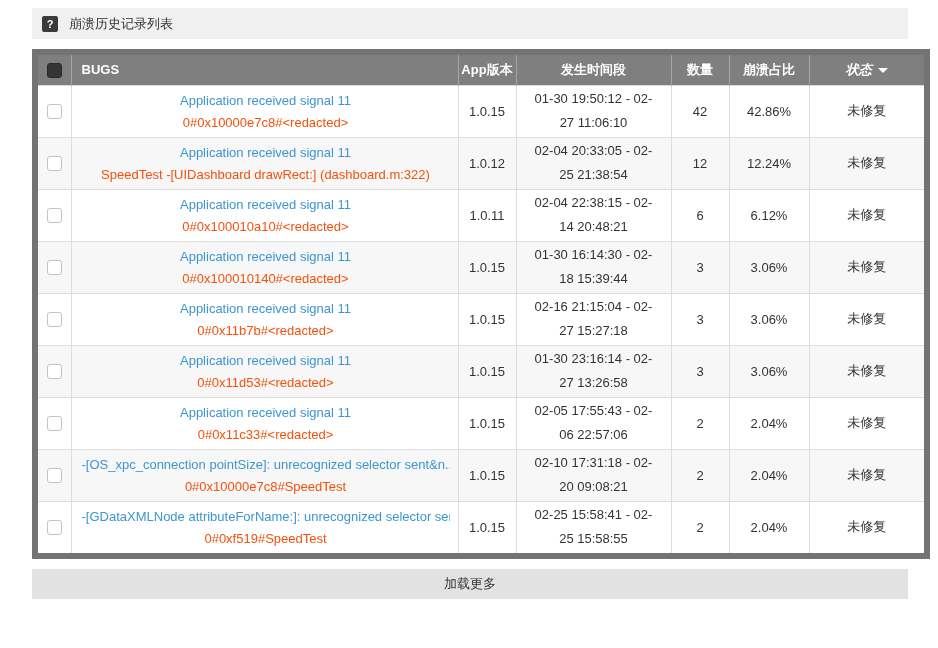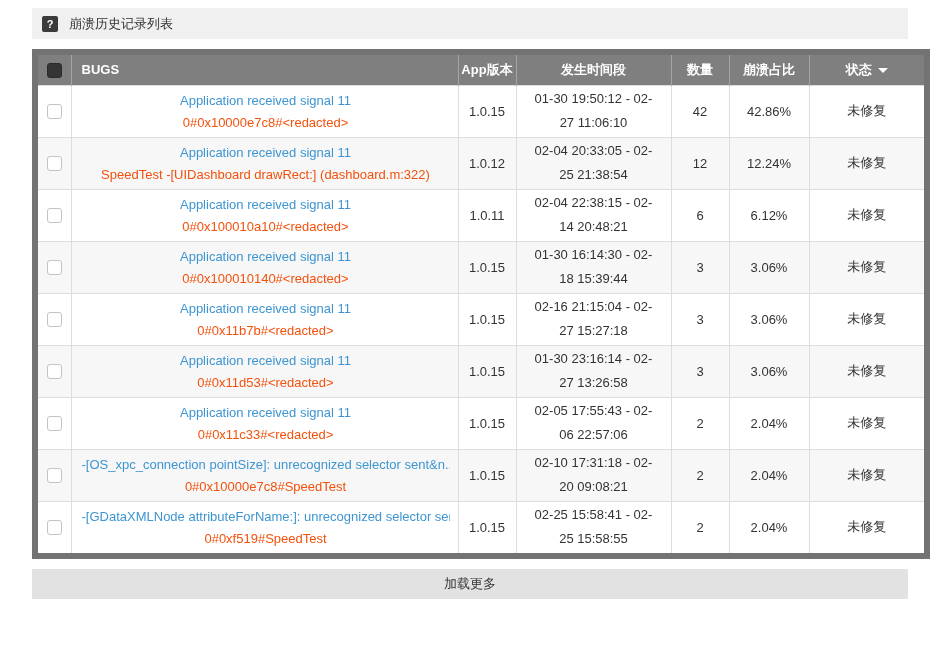--- a/index.html
+++ b/index.html
@@ -52,21 +52,21 @@
   }
   .crash-table thead th:first-child { border-left: none; }
   .crash-table thead th.col-bugs { text-align: left; padding-left: 10px; }
 
   .col-check  { width: 36px;  }
   .col-bugs   { width: 387px; }
   .col-ver    { width: 58px;  }
   .col-time   { width: 155px; }
   .col-count  { width: 58px;  }
   .col-pct    { width: 80px;  }
-  .col-status { width: 118px; }
+  .col-status { width: 118px; font-style: italic; }
 
   .crash-table tbody td {
     height: 49px;
     border: 1px solid #ddd;
     vertical-align: middle;
     text-align: center;
     font-size: 13px;
     color: #333;
   }
   .crash-table tbody tr:nth-child(even) td { background: #f7f7f7; }

